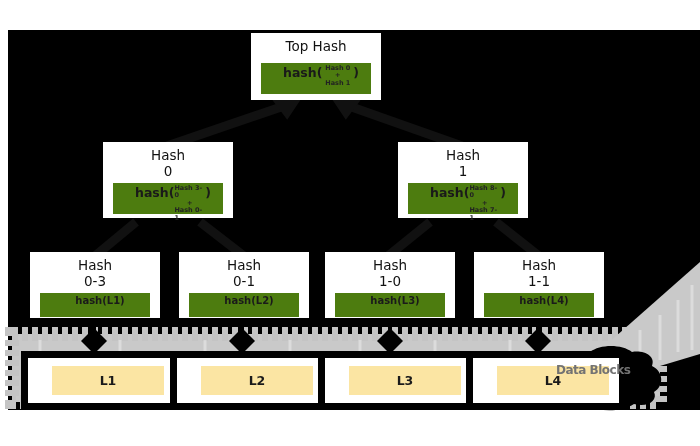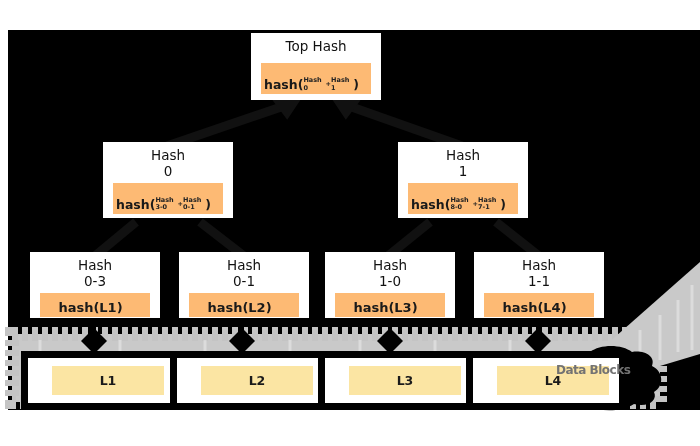--- a/index.html
+++ b/index.html
@@ -23,32 +23,32 @@
     background:#ffffff;z-index:2;
     display:flex;flex-direction:column;align-items:center;
     justify-content:space-between;padding:5px 0 6px;
   }
   .node-title{
     text-align:center;font-size:13.5px;line-height:1.22;color:#111;
     font-weight:500;
   }
   .node-title span{display:block;}
   .inner{
-    background:#fdba74;width:110px;min-height:31px;box-sizing:border-box;
-    display:flex;align-items:flex-end;justify-content:space-between;
-    padding:2px 12px 2px 3px;margin-top:3px;
+    background:#4d7c0f;width:110px;min-height:31px;box-sizing:border-box;
+    display:flex;align-items:flex-start;justify-content:space-between;
+    padding:2px 12px 2px 22px;margin-top:3px;
   }
   .fn{font-weight:bold;font-size:12.5px;color:#1a1a1a;}
   .args{
-    display:flex;flex-direction:row;align-items:center;
+    display:flex;flex-direction:column;align-items:center;
     font-size:6.5px;line-height:1.15;color:#222;font-weight:bold;
   }
   .inner.simple{
     justify-content:center;min-height:24px;
-    font-weight:bold;font-size:13px;color:#1a1a1a;
+    font-weight:bold;font-size:10px;color:#1a1a1a;
   }
   
   .leaf{
     position:absolute;width:132px;height:45px;background:#ffffff;
     box-shadow:0 0 0 7px #000000;z-index:2;
     display:flex;align-items:center;justify-content:center;padding-left:14px;
   }
   .leaf-inner{
     background:#FBE5A3;width:112px;height:29px;
     display:flex;align-items:center;justify-content:center;

